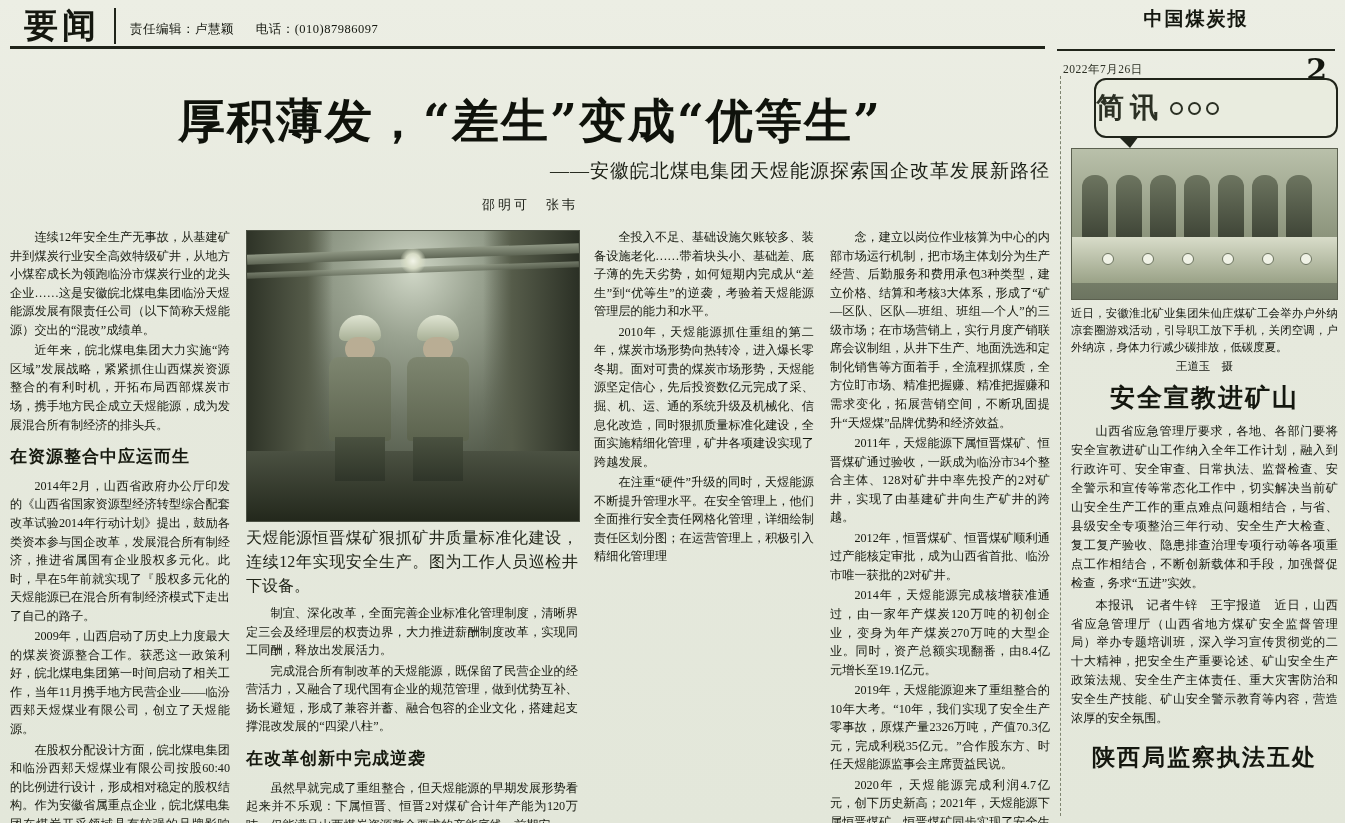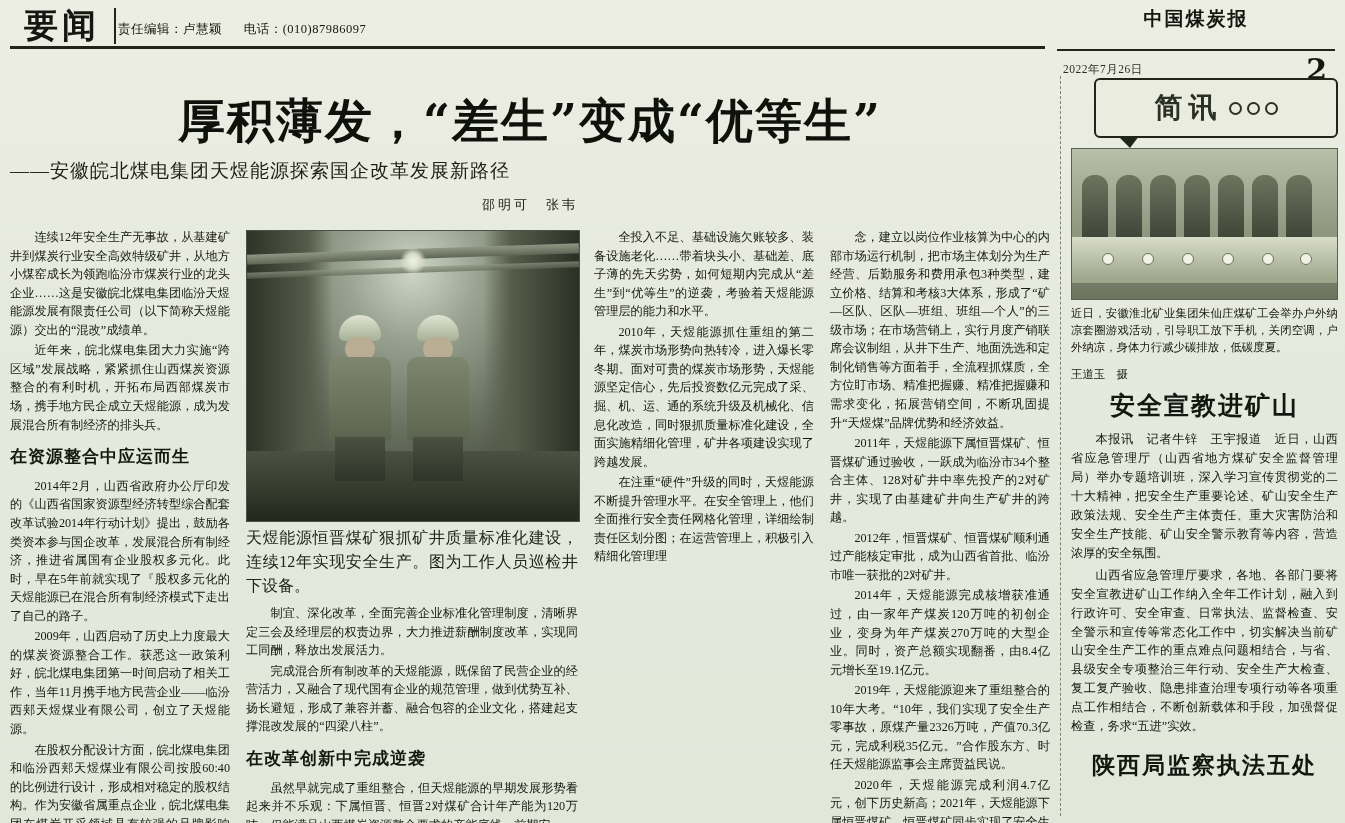--- a/index.html
+++ b/index.html
@@ -33,21 +33,21 @@
     font-weight:bold;
     font-size:34px;
     letter-spacing:4px;
     padding:0 14px 2px 14px;
     border-right:2px solid #20241a;
     line-height:1;
   }
   .mast-editor{
     font-size:12.5px;
     letter-spacing:0.5px;
-    padding-left:2px;
+    padding-left:14px;
     padding-bottom:6px;
     white-space:nowrap;
   }
   .mast-editor span{margin-right:18px;}
   .mast-right{
     flex:1;
     margin-left:12px;
     display:flex;flex-direction:column;align-items:flex-end;
   }
   .paper-name{
@@ -93,21 +93,21 @@
     text-align:center;
     font-family:"DejaVu Serif", serif;
     font-weight:bold;
     font-size:47px;
     letter-spacing:2px;
     margin:18px 0 4px 0;
     line-height:1.15;
     color:#0f120b;
   }
   .subhead{
-    text-align:left;
+    text-align:right;
     font-size:19px;
     letter-spacing:1px;
     margin:10px 0 12px 0;
     color:#1b1f15;
   }
   .byline{
     text-align:center;
     font-size:13px;
     letter-spacing:3px;
     margin-bottom:14px;
@@ -199,22 +199,22 @@
   }
   
   .brief-head{
     display:flex;align-items:center;justify-content:flex-end;
     position:relative;height:64px;
   }
   .bubble{
     position:relative;
     width:240px;height:56px;
     border:2px solid #20241a;
-    border-radius:6px;
-    display:flex;align-items:center;justify-content:center;
+    border-radius:12px;
+    display:flex;align-items:center;
     background:#e9ecdf;
   }
   .bubble:after{
     content:"";position:absolute;left:22px;bottom:-12px;
     border-left:12px solid transparent;border-right:9px solid transparent;
     border-top:12px solid #20241a;
   }
   .bubble-txt{
     font-family:"DejaVu Serif", serif;
     font-weight:bold;font-size:28px;letter-spacing:6px;
@@ -240,21 +240,21 @@
     position:absolute;top:0;width:26px;height:64px;border-radius:12px 12px 3px 3px;
     background:linear-gradient(180deg,#6d7560,#3e4436);
   }
   .bp-ball{
     position:absolute;bottom:34px;width:10px;height:10px;border-radius:50%;
     background:#f0f2e6;border:1px solid #6d7560;
   }
   .brief-cap{
     font-size:11.4px;line-height:1.5;margin-top:5px;text-align:justify;
   }
-  .brief-cap .sign{display:block;text-align:left;margin-top:10px;}
+  .brief-cap .sign{display:block;text-align:center;margin-top:2px;}
   .r-subtitle{
     text-align:center;font-size:15.5px;margin-top:12px;letter-spacing:1px;
   }
   .r-title{
     text-align:center;
     font-family:"DejaVu Serif", serif;
     font-weight:bold;font-size:25px;letter-spacing:2px;
     margin:6px 0 8px 0;
   }
   .r-body{
@@ -390,20 +390,20 @@
         <div class="bp-ball" style="left:190px"></div>
         <div class="bp-ball" style="left:228px"></div>
       </div>
       <div class="brief-cap">
         <span>近日，安徽淮北矿业集团朱仙庄煤矿工会举办户外纳凉套圈游戏活动，引导职工放下手机，关闭空调，户外纳凉，身体力行减少碳排放，低碳度夏。</span>
         <span class="sign">王道玉　摄</span>
       </div>
 
       <div class="r-title">安全宣教进矿山</div>
       <div class="r-body">
+        <p>山西省应急管理厅要求，各地、各部门要将安全宣教进矿山工作纳入全年工作计划，融入到行政许可、安全审查、日常执法、监督检查、安全警示和宣传等常态化工作中，切实解决当前矿山安全生产工作的重点难点问题相结合，与省、县级安全专项整治三年行动、安全生产大检查、复工复产验收、隐患排查治理专项行动等各项重点工作相结合，不断创新载体和手段，加强督促检查，务求“五进”实效。</p>
         <p>本报讯　记者牛锌　王宇报道　近日，山西省应急管理厅（山西省地方煤矿安全监督管理局）举办专题培训班，深入学习宣传贯彻党的二十大精神，把安全生产重要论述、矿山安全生产政策法规、安全生产主体责任、重大灾害防治和安全生产技能、矿山安全警示教育等内容，营造浓厚的安全氛围。</p>
-        <p>山西省应急管理厅要求，各地、各部门要将安全宣教进矿山工作纳入全年工作计划，融入到行政许可、安全审查、日常执法、监督检查、安全警示和宣传等常态化工作中，切实解决当前矿山安全生产工作的重点难点问题相结合，与省、县级安全专项整治三年行动、安全生产大检查、复工复产验收、隐患排查治理专项行动等各项重点工作相结合，不断创新载体和手段，加强督促检查，务求“五进”实效。</p>
       </div>
       <div class="r-title2">陕西局监察执法五处</div>
     </div>
 
   </div>
 </div>
 
 </body></html>

